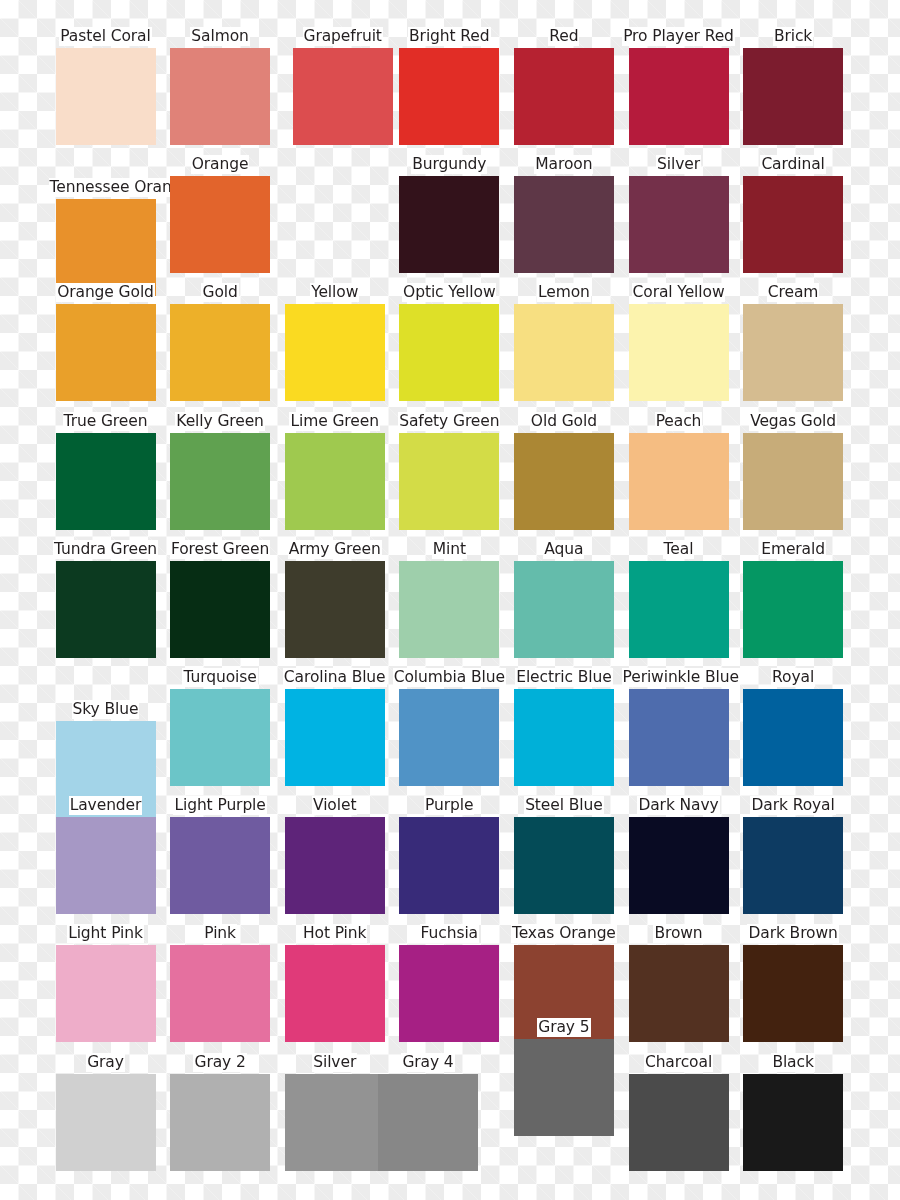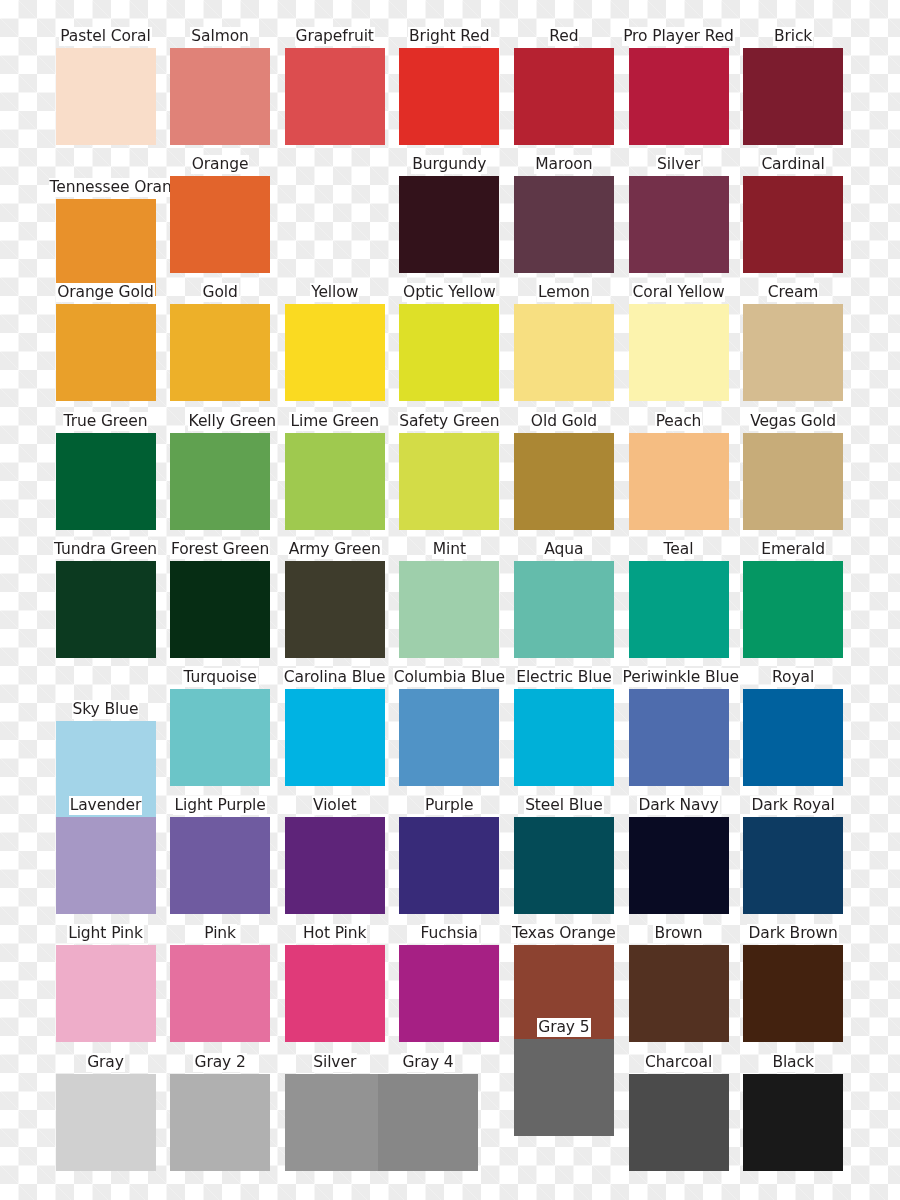--- a/index.html
+++ b/index.html
@@ -56,21 +56,21 @@
 
 <div id="palette-grid">
     <div class="swatch-cell" style="left: 48.5px; top: 26px;">
       <div><span class="swatch-label">Pastel Coral</span></div>
       <div class="swatch-chip" style="background-color: rgb(249, 221, 201);"></div>
     </div>
     <div class="swatch-cell" style="left: 163.1px; top: 26px;">
       <div><span class="swatch-label">Salmon</span></div>
       <div class="swatch-chip" style="background-color: rgb(224, 130, 120);"></div>
     </div>
-    <div class="swatch-cell" style="left: 277.7px; top: 26px;">
+    <div class="swatch-cell" style="left: 277.7px; top: 26px; padding-left: 8px;">
       <div><span class="swatch-label">Grapefruit</span></div>
       <div class="swatch-chip" style="background-color: rgb(220, 77, 79);"></div>
     </div>
     <div class="swatch-cell" style="left: 392.3px; top: 26px;">
       <div><span class="swatch-label">Bright Red</span></div>
       <div class="swatch-chip" style="background-color: rgb(225, 45, 38);"></div>
     </div>
     <div class="swatch-cell" style="left: 506.9px; top: 26px;">
       <div><span class="swatch-label">Red</span></div>
       <div class="swatch-chip" style="background-color: rgb(182, 34, 49);"></div>
@@ -132,21 +132,21 @@
       <div class="swatch-chip" style="background-color: rgb(252, 243, 173);"></div>
     </div>
     <div class="swatch-cell" style="left: 736.1px; top: 282.4px;">
       <div><span class="swatch-label">Cream</span></div>
       <div class="swatch-chip" style="background-color: rgb(213, 188, 144);"></div>
     </div>
     <div class="swatch-cell" style="left: 48.5px; top: 410.6px;">
       <div><span class="swatch-label">True Green</span></div>
       <div class="swatch-chip" style="background-color: rgb(0, 95, 51);"></div>
     </div>
-    <div class="swatch-cell" style="left: 163.1px; top: 410.6px; text-align: right;">
+    <div class="swatch-cell" style="left: 163.1px; top: 410.6px;">
       <div><span class="swatch-label">Kelly Green</span></div>
       <div class="swatch-chip" style="background-color: rgb(96, 161, 80);"></div>
     </div>
     <div class="swatch-cell" style="left: 277.7px; top: 410.6px;">
       <div><span class="swatch-label">Lime Green</span></div>
       <div class="swatch-chip" style="background-color: rgb(159, 201, 79);"></div>
     </div>
     <div class="swatch-cell" style="left: 392.3px; top: 410.6px;">
       <div><span class="swatch-label">Safety Green</span></div>
       <div class="swatch-chip" style="background-color: rgb(211, 220, 71);"></div>

